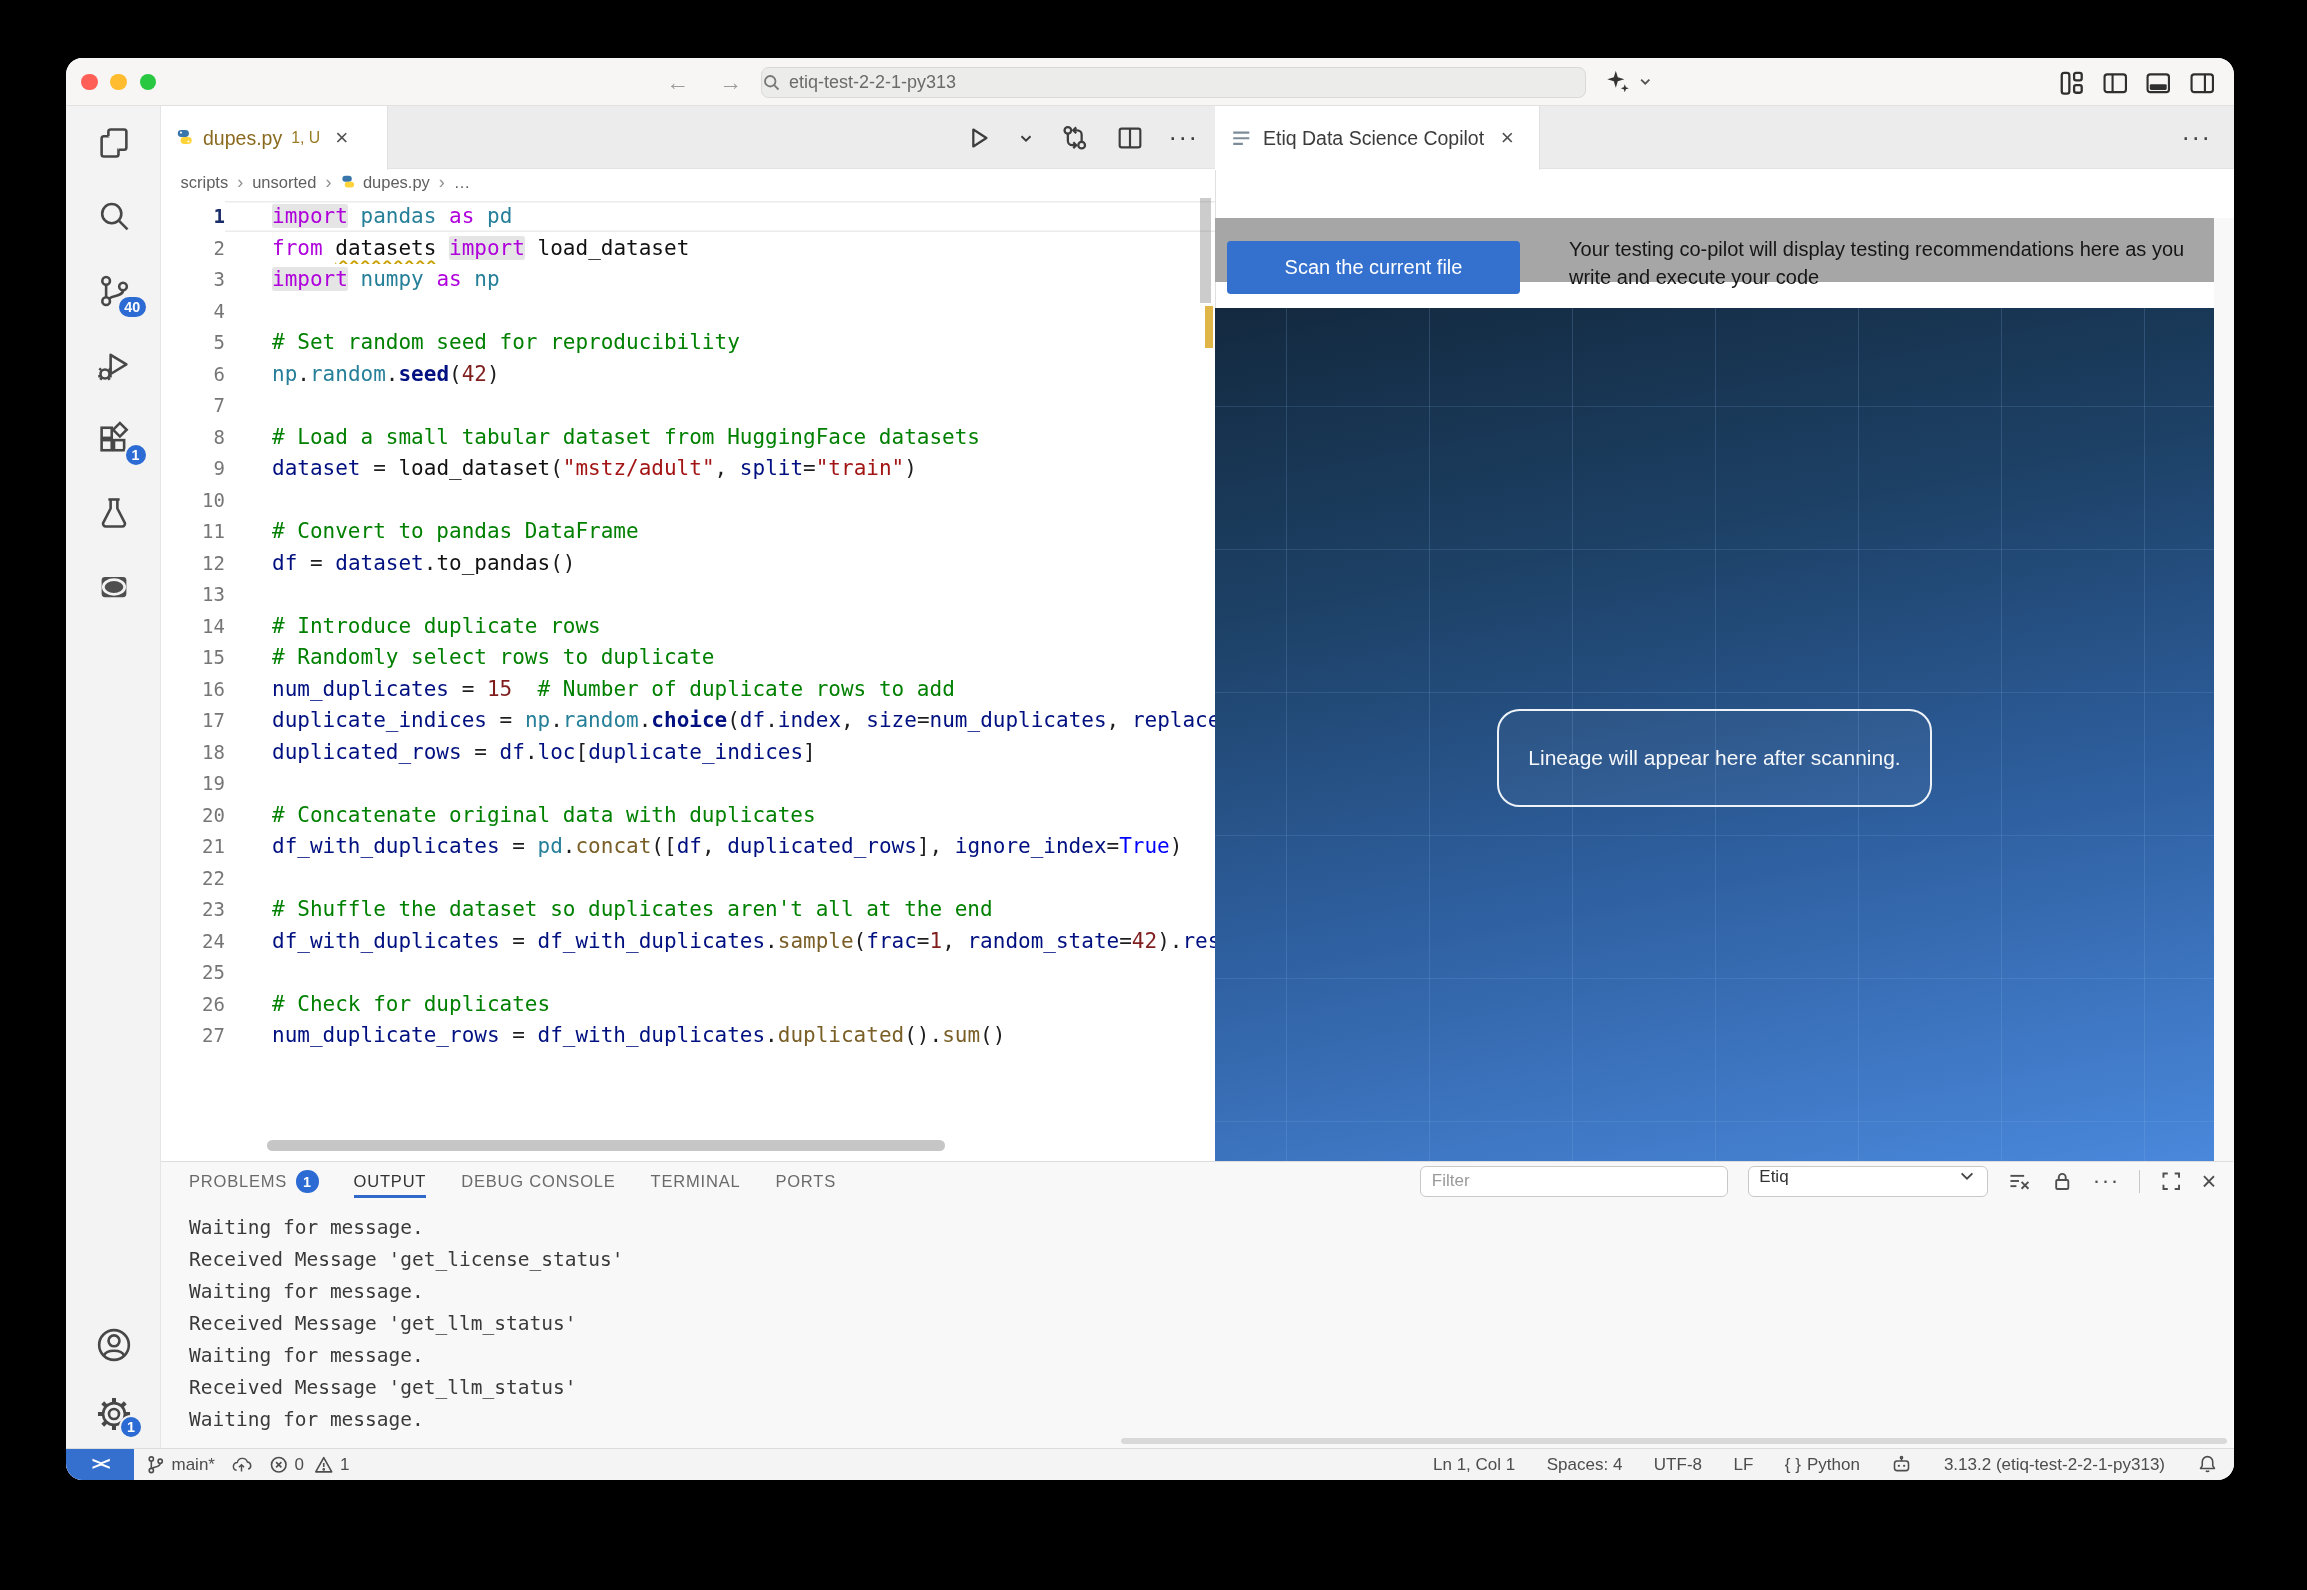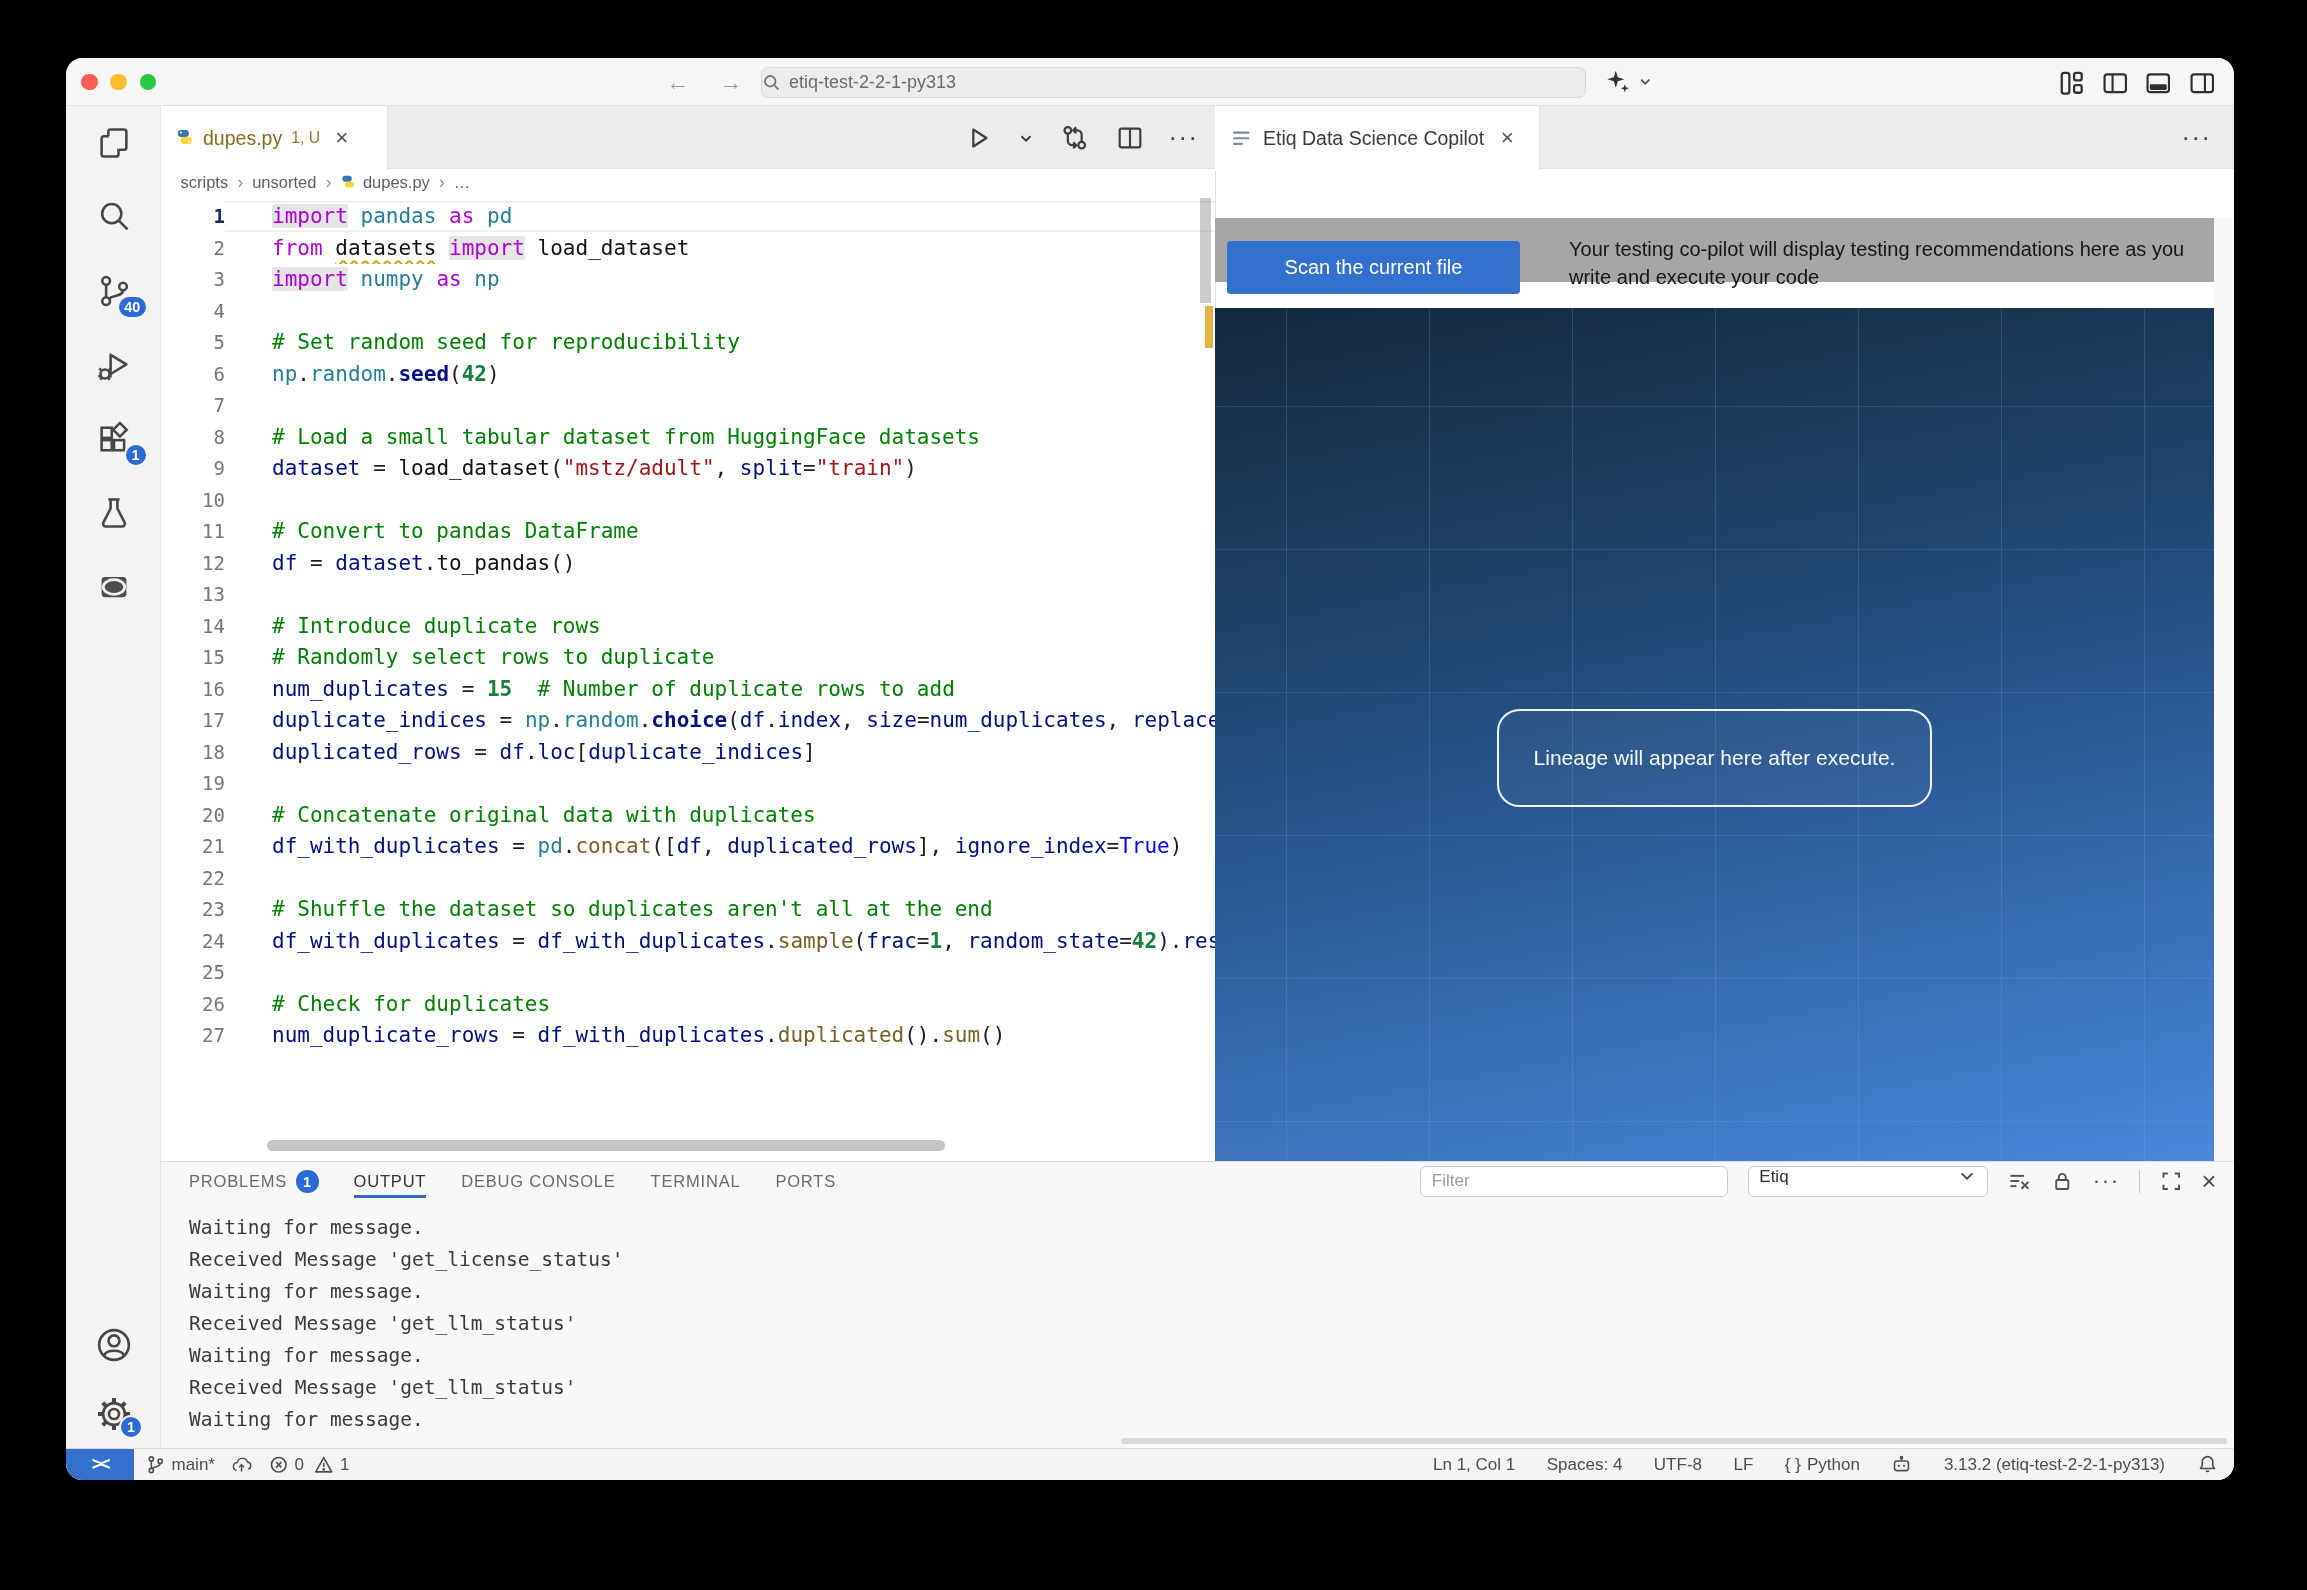--- a/index.html
+++ b/index.html
@@ -37,21 +37,21 @@
   .bc-item{display:flex;align-items:center;gap:6px;}
 
   
   .editor{position:absolute;left:95px;top:138px;width:1054px;height:965px;background:#fff;overflow:hidden;padding-top:4.5px;font-family:"DejaVu Sans Mono","Liberation Mono",monospace;}
   .row{display:flex;height:31.5px;align-items:center;white-space:pre;}
   .ln{width:64px;text-align:right;font-size:19px;color:#767676;flex:none;}
   .row.current .ln{color:#1c2d6b;font-weight:700;}
   .lc{flex:1;padding-left:47px;font-size:21px;height:31.5px;display:flex;align-items:center;overflow:hidden;}
   .row.current .lc{box-shadow:inset 0 1.5px 0 #ececec, inset 0 -1.5px 0 #ececec;}
   .kw{color:#AF00DB;} .mod{color:#267F99;} .var{color:#001080;} .fn{color:#795E26;}
-  .meth{color:#001080;font-weight:600;} .num{color:#15803d;font-weight:bold;} .str{color:#A31515;}
+  .meth{color:#001080;font-weight:600;} .num{color:#7f1d1d;} .str{color:#A31515;}
   .cmt{color:#008000;} .plain{color:#111;} .op{color:#1e1e1e;} .const{color:#0000FF;}
   .hl{background:#e5e5e5;border-radius:2.3px;}
   .squig{text-decoration:underline wavy #C8A000;text-decoration-thickness:1.5px;text-underline-offset:5.3px;}
   .escroll-v{position:absolute;left:1039px;top:1.5px;width:10.5px;height:105px;background:rgba(110,110,110,.35);}
   .emark{position:absolute;left:1044px;top:110px;width:8.3px;height:42px;background:rgba(217,169,39,.85);}
   .escroll-h{position:absolute;left:106px;top:944px;width:678px;height:10.5px;background:#c6c6c6;border-radius:5.3px;}
 
   
   .p-tabstrip{position:absolute;left:1149px;top:48px;width:1019px;height:63px;background:#ececec;border-bottom:0.8px solid #e3e3e3;}
   .p-tab{position:absolute;left:0;top:0;height:64px;width:325px;background:#fff;border-right:0.8px solid #e0e0e0;display:flex;align-items:center;gap:10.5px;padding:0 15px;}
@@ -376,21 +376,21 @@
     </div>
 
 
     <div class="p-header">
       <div class="scan-btn">Scan the current file</div>
       <div class="p-info">Your testing co-pilot will display testing recommendations here as you write and execute your code</div>
     </div>
 
     <div class="canvas">
       <div class="cta-box">
-        <span>Lineage will appear here after execute.</span>
+        <span>Lineage will appear here after scanning.</span>
       </div>
     </div>
     <div class="p-strip"></div>
 
     <div class="panel">
       <div class="panel-header">
         <span class="ptab">
           <span>PROBLEMS</span>
           <span class="pbadge">1</span>
         </span>

